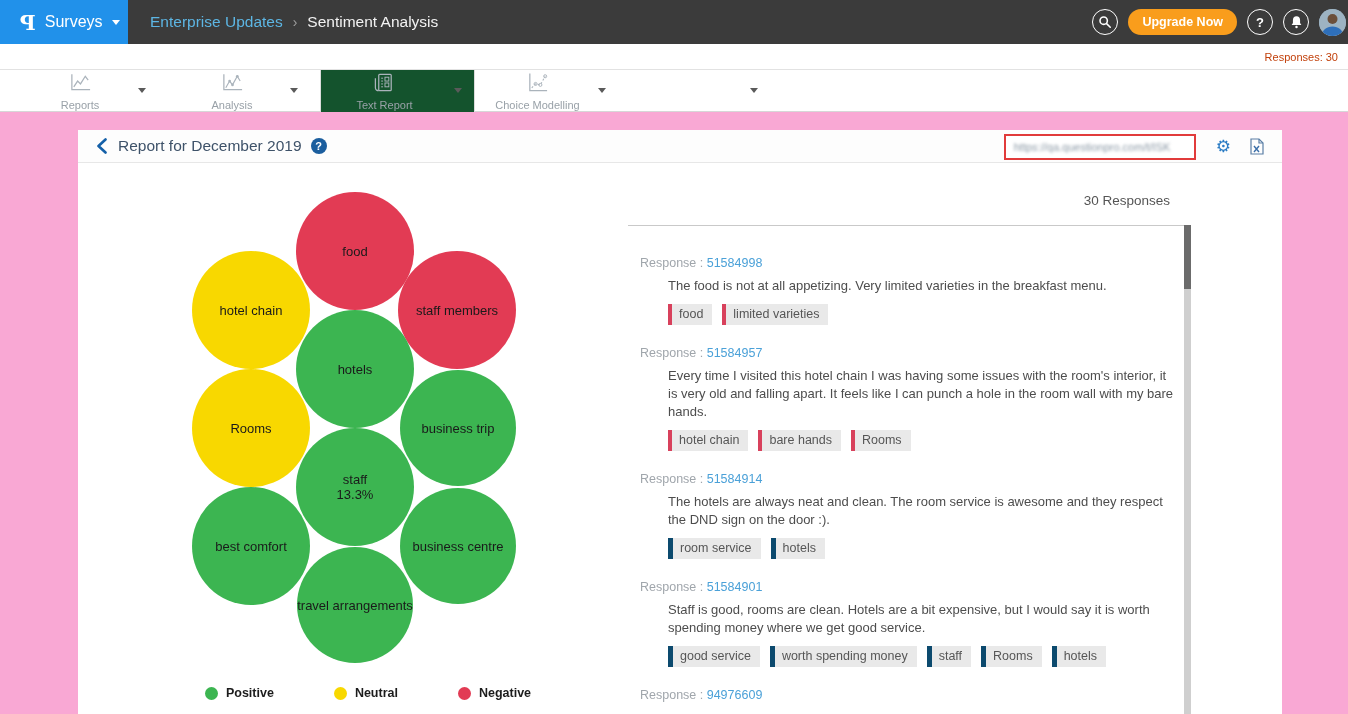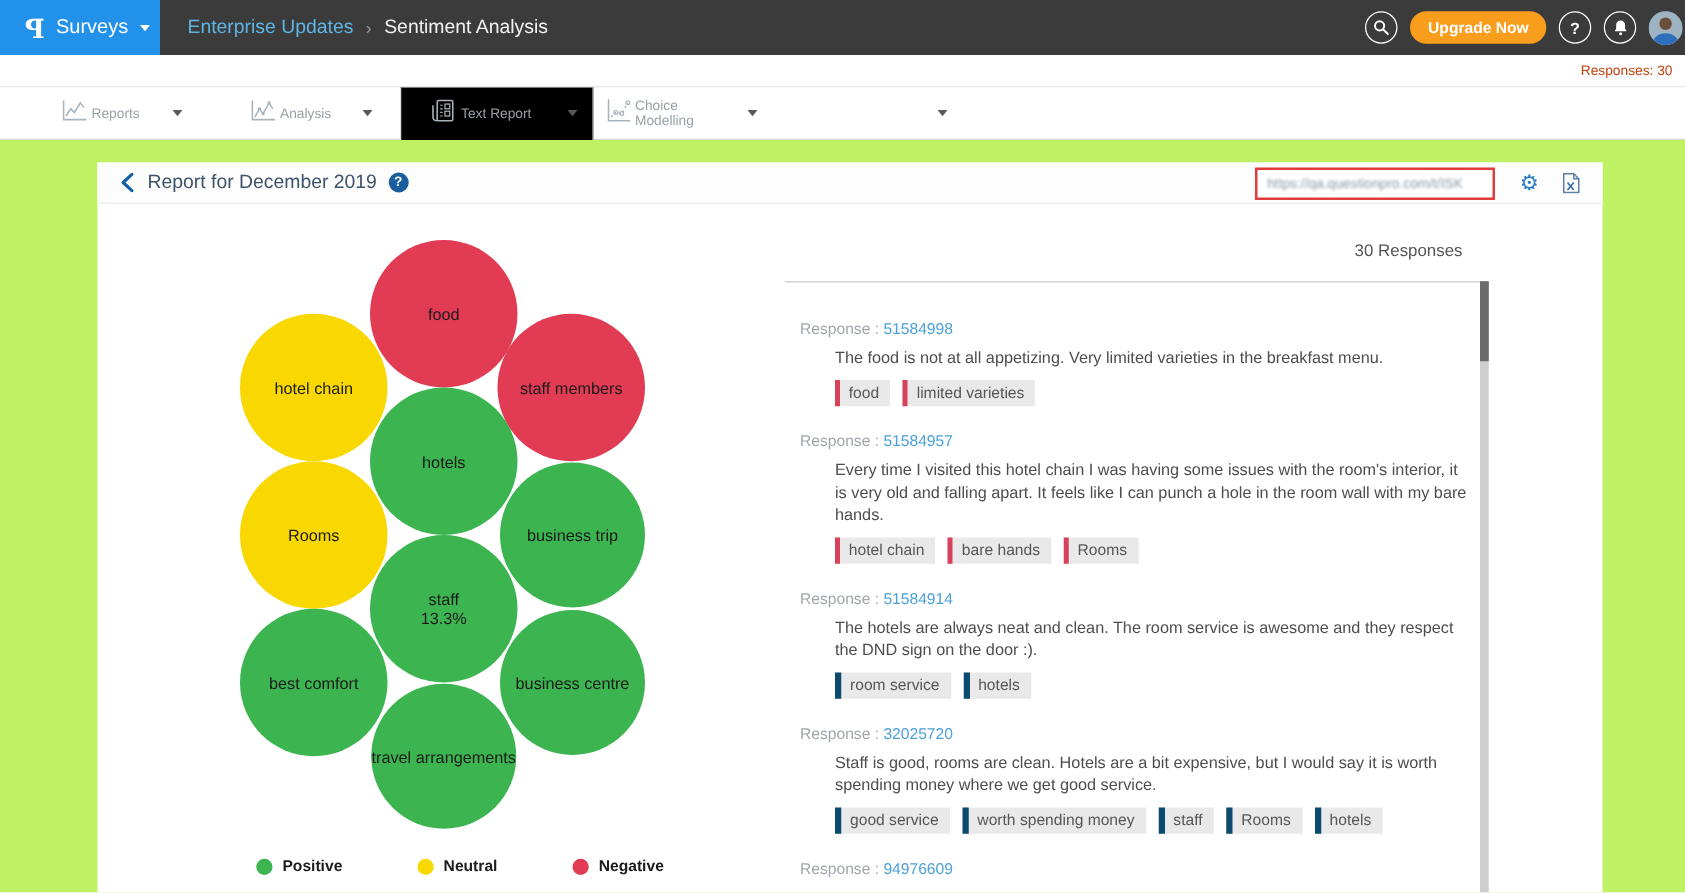--- a/index.html
+++ b/index.html
@@ -29,28 +29,28 @@
   
   .menubar { position:relative; height:26px; background:#fff; border-bottom:1px solid #e2e2e2;
     display:flex; align-items:center; }
   .menu-item { margin-left:15px; margin-right:17px; font-size:14px; color:#3d4a57; cursor:pointer; }
   .menu-item.active { color:#2176bd; text-decoration:underline; text-underline-offset:3px; }
   .menu-responses { position:absolute; right:10px; font-size:11px; color:#c2410c; }
 
   
   .toolbar { position:relative; height:42px; background:#fff; border-bottom:1px solid #d7d7d7; }
   .tgroup { position:absolute; top:0; height:42px; cursor:pointer; }
-  .tgroup.active { background:#000000; border-left:1px solid #dcdcdc; border-right:1px solid #dcdcdc; }
-  .tinner { position:absolute; left:0; right:26px; top:0; bottom:0; display:flex; flex-direction:row;
+  .tgroup.active { background:#14532d; border-left:1px solid #dcdcdc; border-right:1px solid #dcdcdc; }
+  .tinner { position:absolute; left:0; right:26px; top:0; bottom:0; display:flex; flex-direction:column;
     align-items:center; justify-content:center; gap:2px; }
   .tlabel { font-size:11px; color:#99a1a8; }
   .tcaret { position:absolute; right:8px; top:19px; padding:4px; cursor:pointer; }
 
   
-  .page { position:relative; width:1348px; height:602px; background:#bef264; }
+  .page { position:relative; width:1348px; height:602px; background:#f9a8d4; }
   .card { position:absolute; left:78px; top:18px; width:1204px; height:584px; background:#fff; }
   .card-header { position:relative; height:33px; background:#fdfdfd; border-bottom:1px solid #e7e7e7;
     display:flex; align-items:center; padding-left:17px; gap:9px; }
   .back-btn { display:flex; align-items:center; cursor:pointer; }
   .report-title { font-size:15.5px; color:#3e5269; }
   .title-help { width:16px; height:16px; border-radius:50%; background:#1b5e9e; color:#fff;
     font-size:11px; font-weight:bold; display:flex; align-items:center; justify-content:center; cursor:pointer; }
   .hdr-right { position:absolute; right:0; top:0; height:33px; display:flex; align-items:center; }
   .url-box { width:192px; height:26px; border:2px solid #e13b3b; background:#fff; display:flex; align-items:center; }
   .url-input { width:100%; border:none; outline:none; font-size:11px; color:#8a98a5;
@@ -294,21 +294,21 @@
             </div>
             <div class="resp-item">
               <div class="resp-head"><span class="resp-label">Response : </span><span class="resp-id">51584914</span></div>
               <div class="resp-text">The hotels are always neat and clean. The room service is awesome and they respect the DND sign on the door :).</div>
               <div class="resp-tags">
                 <span class="tag positive">room service</span>
                 <span class="tag positive">hotels</span>
               </div>
             </div>
             <div class="resp-item">
-              <div class="resp-head"><span class="resp-label">Response : </span><span class="resp-id">32025720</span></div>
+              <div class="resp-head"><span class="resp-label">Response : </span><span class="resp-id">51584901</span></div>
               <div class="resp-text">Staff is good, rooms are clean. Hotels are a bit expensive, but I would say it is worth spending money where we get good service.</div>
               <div class="resp-tags">
                 <span class="tag positive">good service</span>
                 <span class="tag positive">worth spending money</span>
                 <span class="tag positive">staff</span>
                 <span class="tag positive">Rooms</span>
                 <span class="tag positive">hotels</span>
               </div>
             </div>
             <div class="resp-item">

